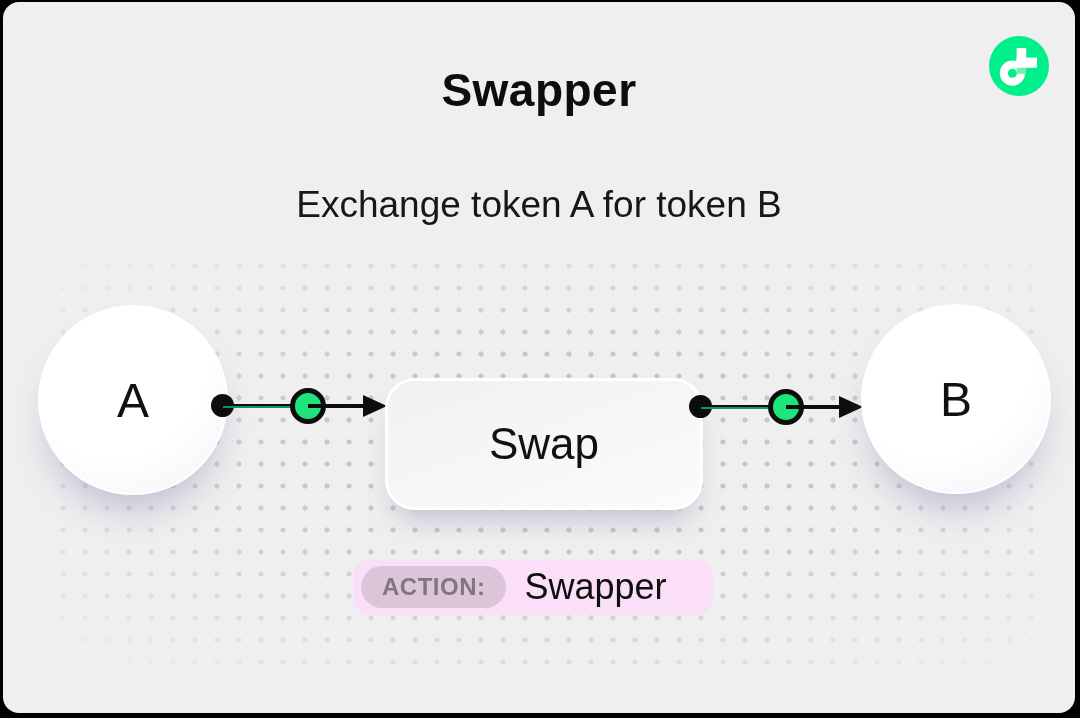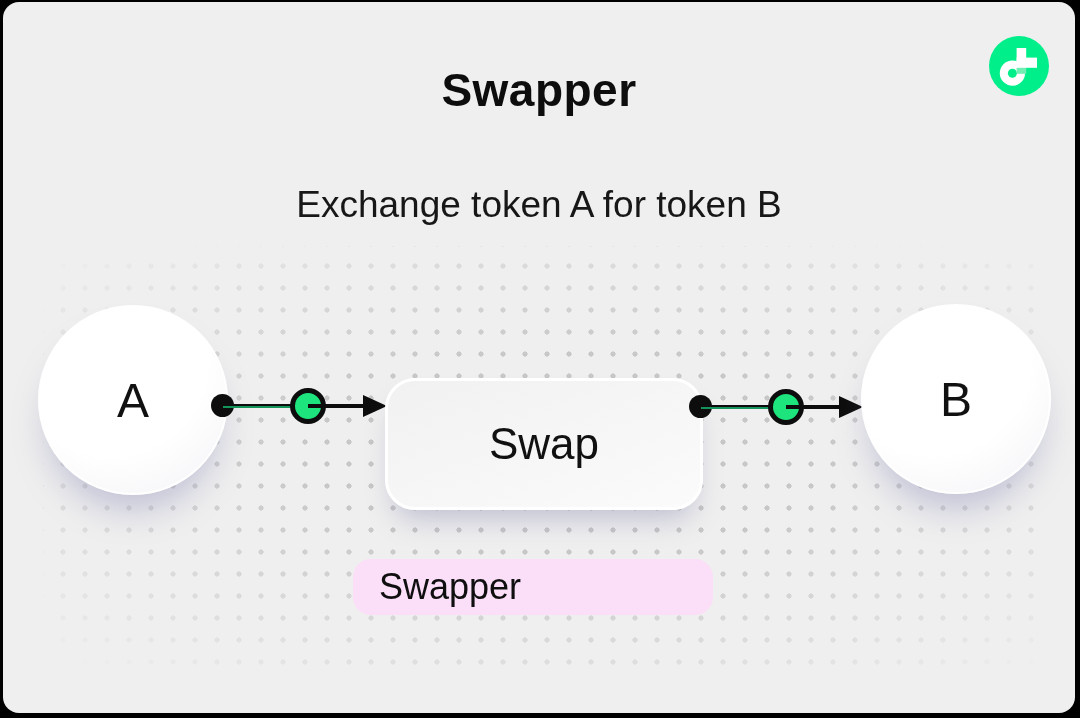--- a/index.html
+++ b/index.html
@@ -177,16 +177,17 @@
     <div class="cnode-green" style="left:765px; top:387px;"></div>
     <div class="cline-black" style="left:783px; top:403px; width:55px;"></div>
     <div class="carrow" style="left:836px; top:394px;"></div>
   </div>
 
   <div class="token-circle token-b">
     <span>B</span>
   </div>
 
   <div class="action-badge">
+    <div class="action-label">ACTION:</div>
     <div class="action-value">Swapper</div>
   </div>
 
 </div>
 
 </body></html>

